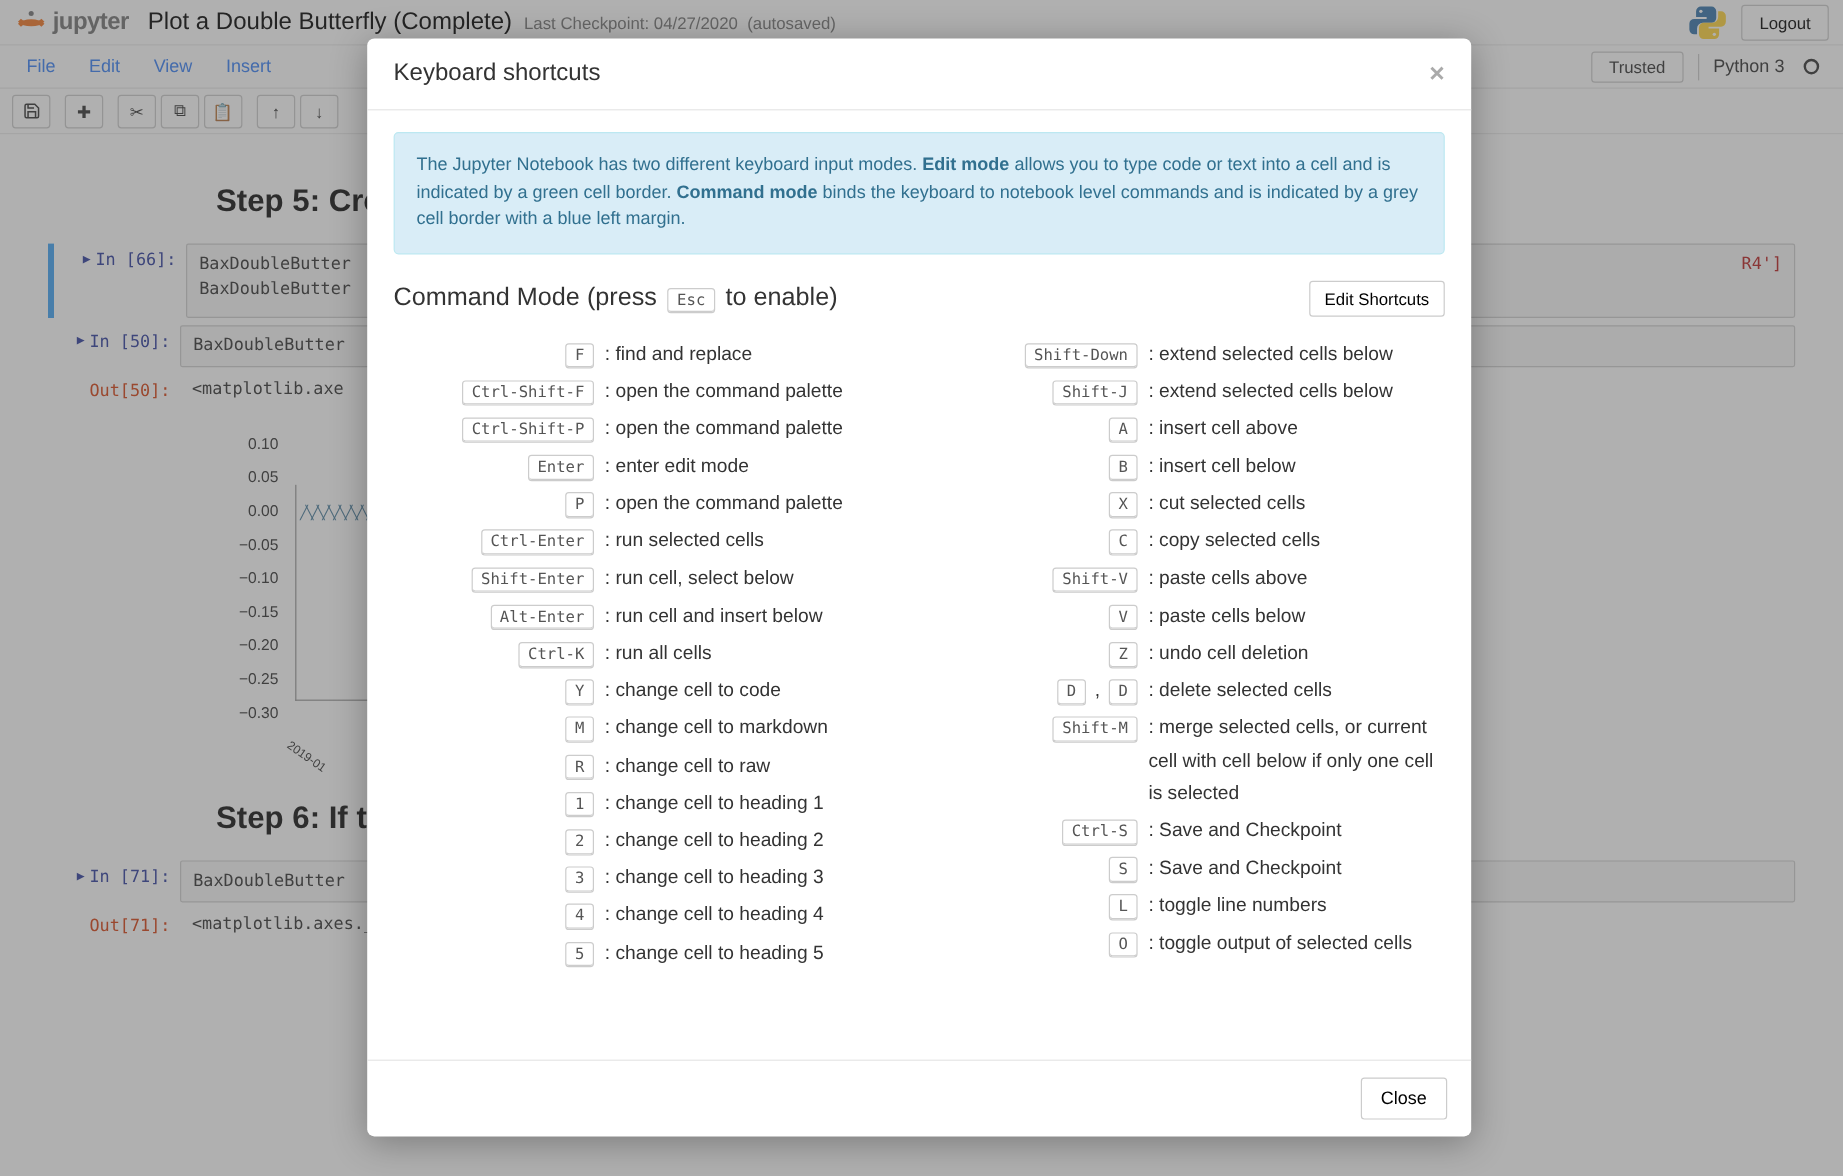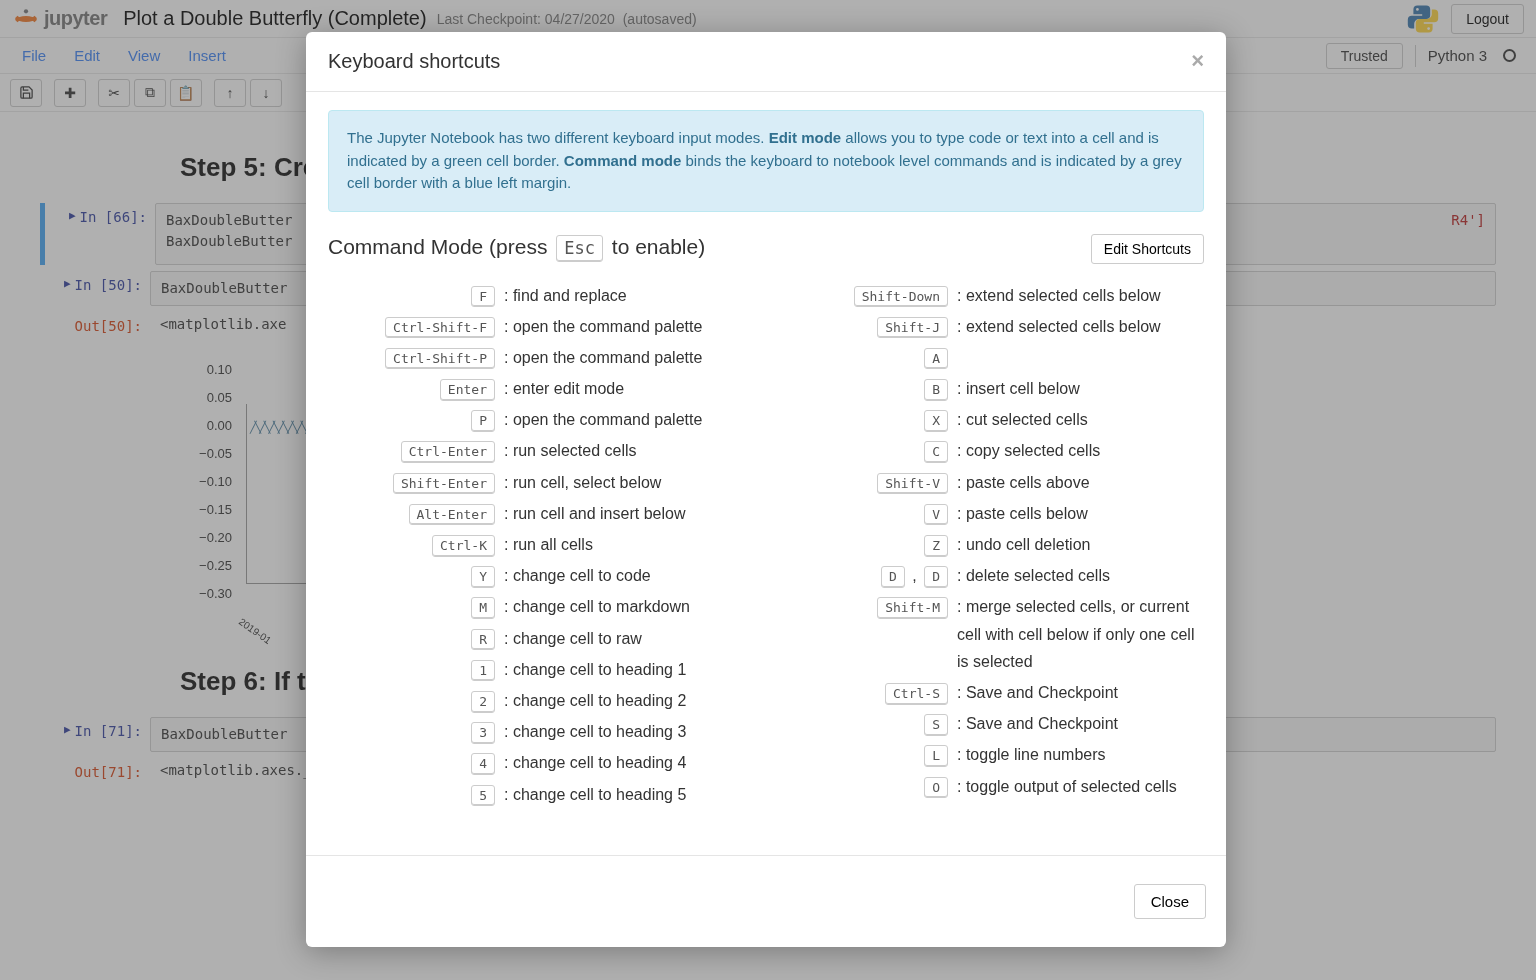--- a/index.html
+++ b/index.html
@@ -49,29 +49,29 @@
 .plotline { position: absolute; left: 86px; top: 58px; width: 700px; height: 180px; border-left: 1px solid #999; border-bottom: 1px solid #999;}
 .squiggle { position:absolute; left:90px; top:75px; font-size:11px; color:#4a7e9e; letter-spacing:-2px; font-family: sans-serif;}
 
 
 .backdrop { position: absolute; inset: 0; background: rgba(80,80,80,0.45); }
 .modal { position: absolute; top: 32px; left: 306px; width: 920px; height: 915px; background: #fff; border-radius: 6px; box-shadow: 0 5px 30px rgba(0,0,0,.3); display: flex; flex-direction: column;}
 .modal-header { padding: 18px 22px; border-bottom: 1px solid #e5e5e5; display: flex; align-items: flex-start; }
 .modal-title { font-size: 20px; color: #333; font-weight: normal;}
 .modal-close { margin-left: auto; color: #aaa; font-size: 22px; font-weight: bold; cursor: pointer; line-height: 1;}
 .modal-body { padding: 18px 22px 10px; flex: 1; overflow-y: auto; overflow-x: hidden; position:relative;}
-.modal-footer { border-top: 1px solid #e5e5e5; padding: 28px 20px; text-align: right;}
+.modal-footer { border-top: 1px solid #e5e5e5; padding: 14px 20px; text-align: right;}
 .close-btn { border: 1px solid #ccc; border-radius: 3px; padding: 8px 16px; background: #fff; font-size: 15px; cursor: pointer;}
 
 .infobox { background: #d9edf7; border: 1px solid #bce8f1; color: #31708f; border-radius: 4px; padding: 16px 18px; font-size: 15px; line-height: 1.5;}
 .infobox b { color: #31708f; }
 
 .mode-row { display: flex; align-items: center; margin: 22px 0 14px;}
 .mode-title { font-size: 21px; color: #333; font-weight: normal;}
-.kbd { display: inline-block; border: 1px solid #ccc; border-radius: 3px; background: #fff; padding: 2px 7px; font-family: monospace; font-size: 17px; color: #555; line-height: 1.2; margin: 0 3px; box-shadow: inset 0 -1px 0 #ccc;}
+.kbd { display: inline-block; border: 1px solid #ccc; border-radius: 3px; background: #fff; padding: 2px 7px; font-family: monospace; font-size: 13px; color: #555; line-height: 1.2; margin: 0 3px; box-shadow: inset 0 -1px 0 #ccc;}
 .edit-shortcuts { margin-left: auto; border: 1px solid #ccc; border-radius: 3px; padding: 6px 12px; background: #fff; font-size: 14px; cursor: pointer;}
 
 .shortcut-cols { display: flex; gap: 30px;}
 .shortcut-col { flex: 1;}
 .shortcut-row { display: flex; align-items: flex-start; margin: 4px 0; font-size: 16px; color: #333; line-height: 1.7;}
 .key-area { width: 172px; text-align: right; flex-shrink: 0; padding-right: 2px;}
 .key-area .kbd { font-size: 13px; }
 .desc { flex: 1; padding-left: 4px;}
 .desc::before{ content: ": ";}
 
@@ -294,20 +294,21 @@
           <div class="shortcut-row">
             <div class="key-area"><span class="kbd">Shift-Down</span></div>
             <div class="desc">extend selected cells below</div>
           </div>
           <div class="shortcut-row">
             <div class="key-area"><span class="kbd">Shift-J</span></div>
             <div class="desc">extend selected cells below</div>
           </div>
           <div class="shortcut-row">
             <div class="key-area"><span class="kbd">A</span></div>
+            <div class="desc">insert cell above</div>
           </div>
           <div class="shortcut-row">
             <div class="key-area"><span class="kbd">B</span></div>
             <div class="desc">insert cell below</div>
           </div>
           <div class="shortcut-row">
             <div class="key-area"><span class="kbd">X</span></div>
             <div class="desc">cut selected cells</div>
           </div>
           <div class="shortcut-row">

